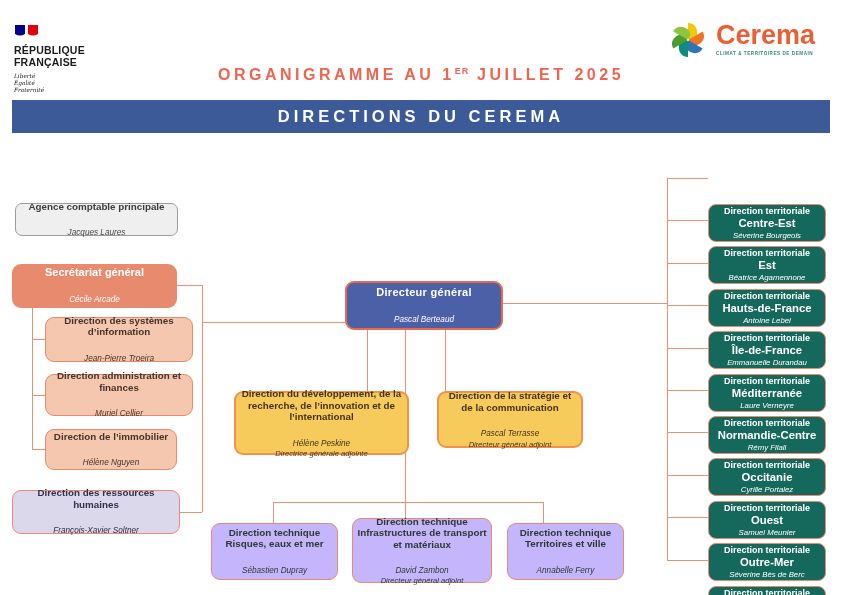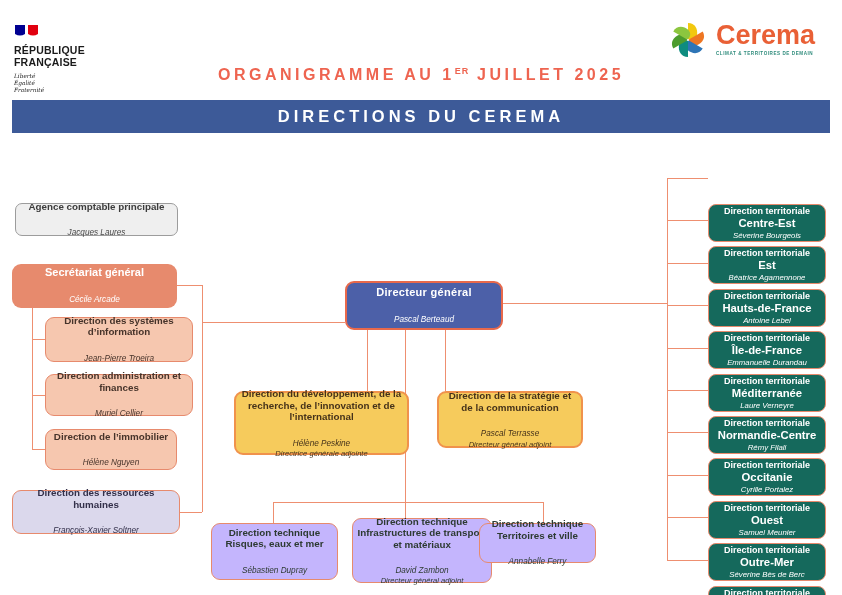--- a/index.html
+++ b/index.html
@@ -168,21 +168,21 @@
 
   <div class="box sage" style="left:211px;top:523px;width:127px;height:57px">
     <div class="bt">Direction technique Risques, eaux et mer</div>
     <div class="bn">Sébastien Dupray</div>
   </div>
   <div class="box sage" style="left:352px;top:518px;width:140px;height:65px">
     <div class="bt">Direction technique Infrastructures de transport et matériaux</div>
     <div class="bn">David Zambon</div>
     <div class="br">Directeur général adjoint</div>
   </div>
-  <div class="box sage" style="left:479px;top:523px;width:117px;height:40px">
+  <div class="box sage" style="left:507px;top:523px;width:117px;height:57px">
     <div class="bt">Direction technique Territoires et ville</div>
     <div class="bn">Annabelle Ferry</div>
   </div>
 
   <div class="box teal" style="left:708px;top:159px;width:118px;height:38px">
     <div class="tl1">Direction territoriale</div>
     <div class="tl2">Centre-Est</div>
     <div class="tn">Séverine Bourgeois</div>
   </div>
   <div class="box teal" style="left:708px;top:201px;width:118px;height:38px">

